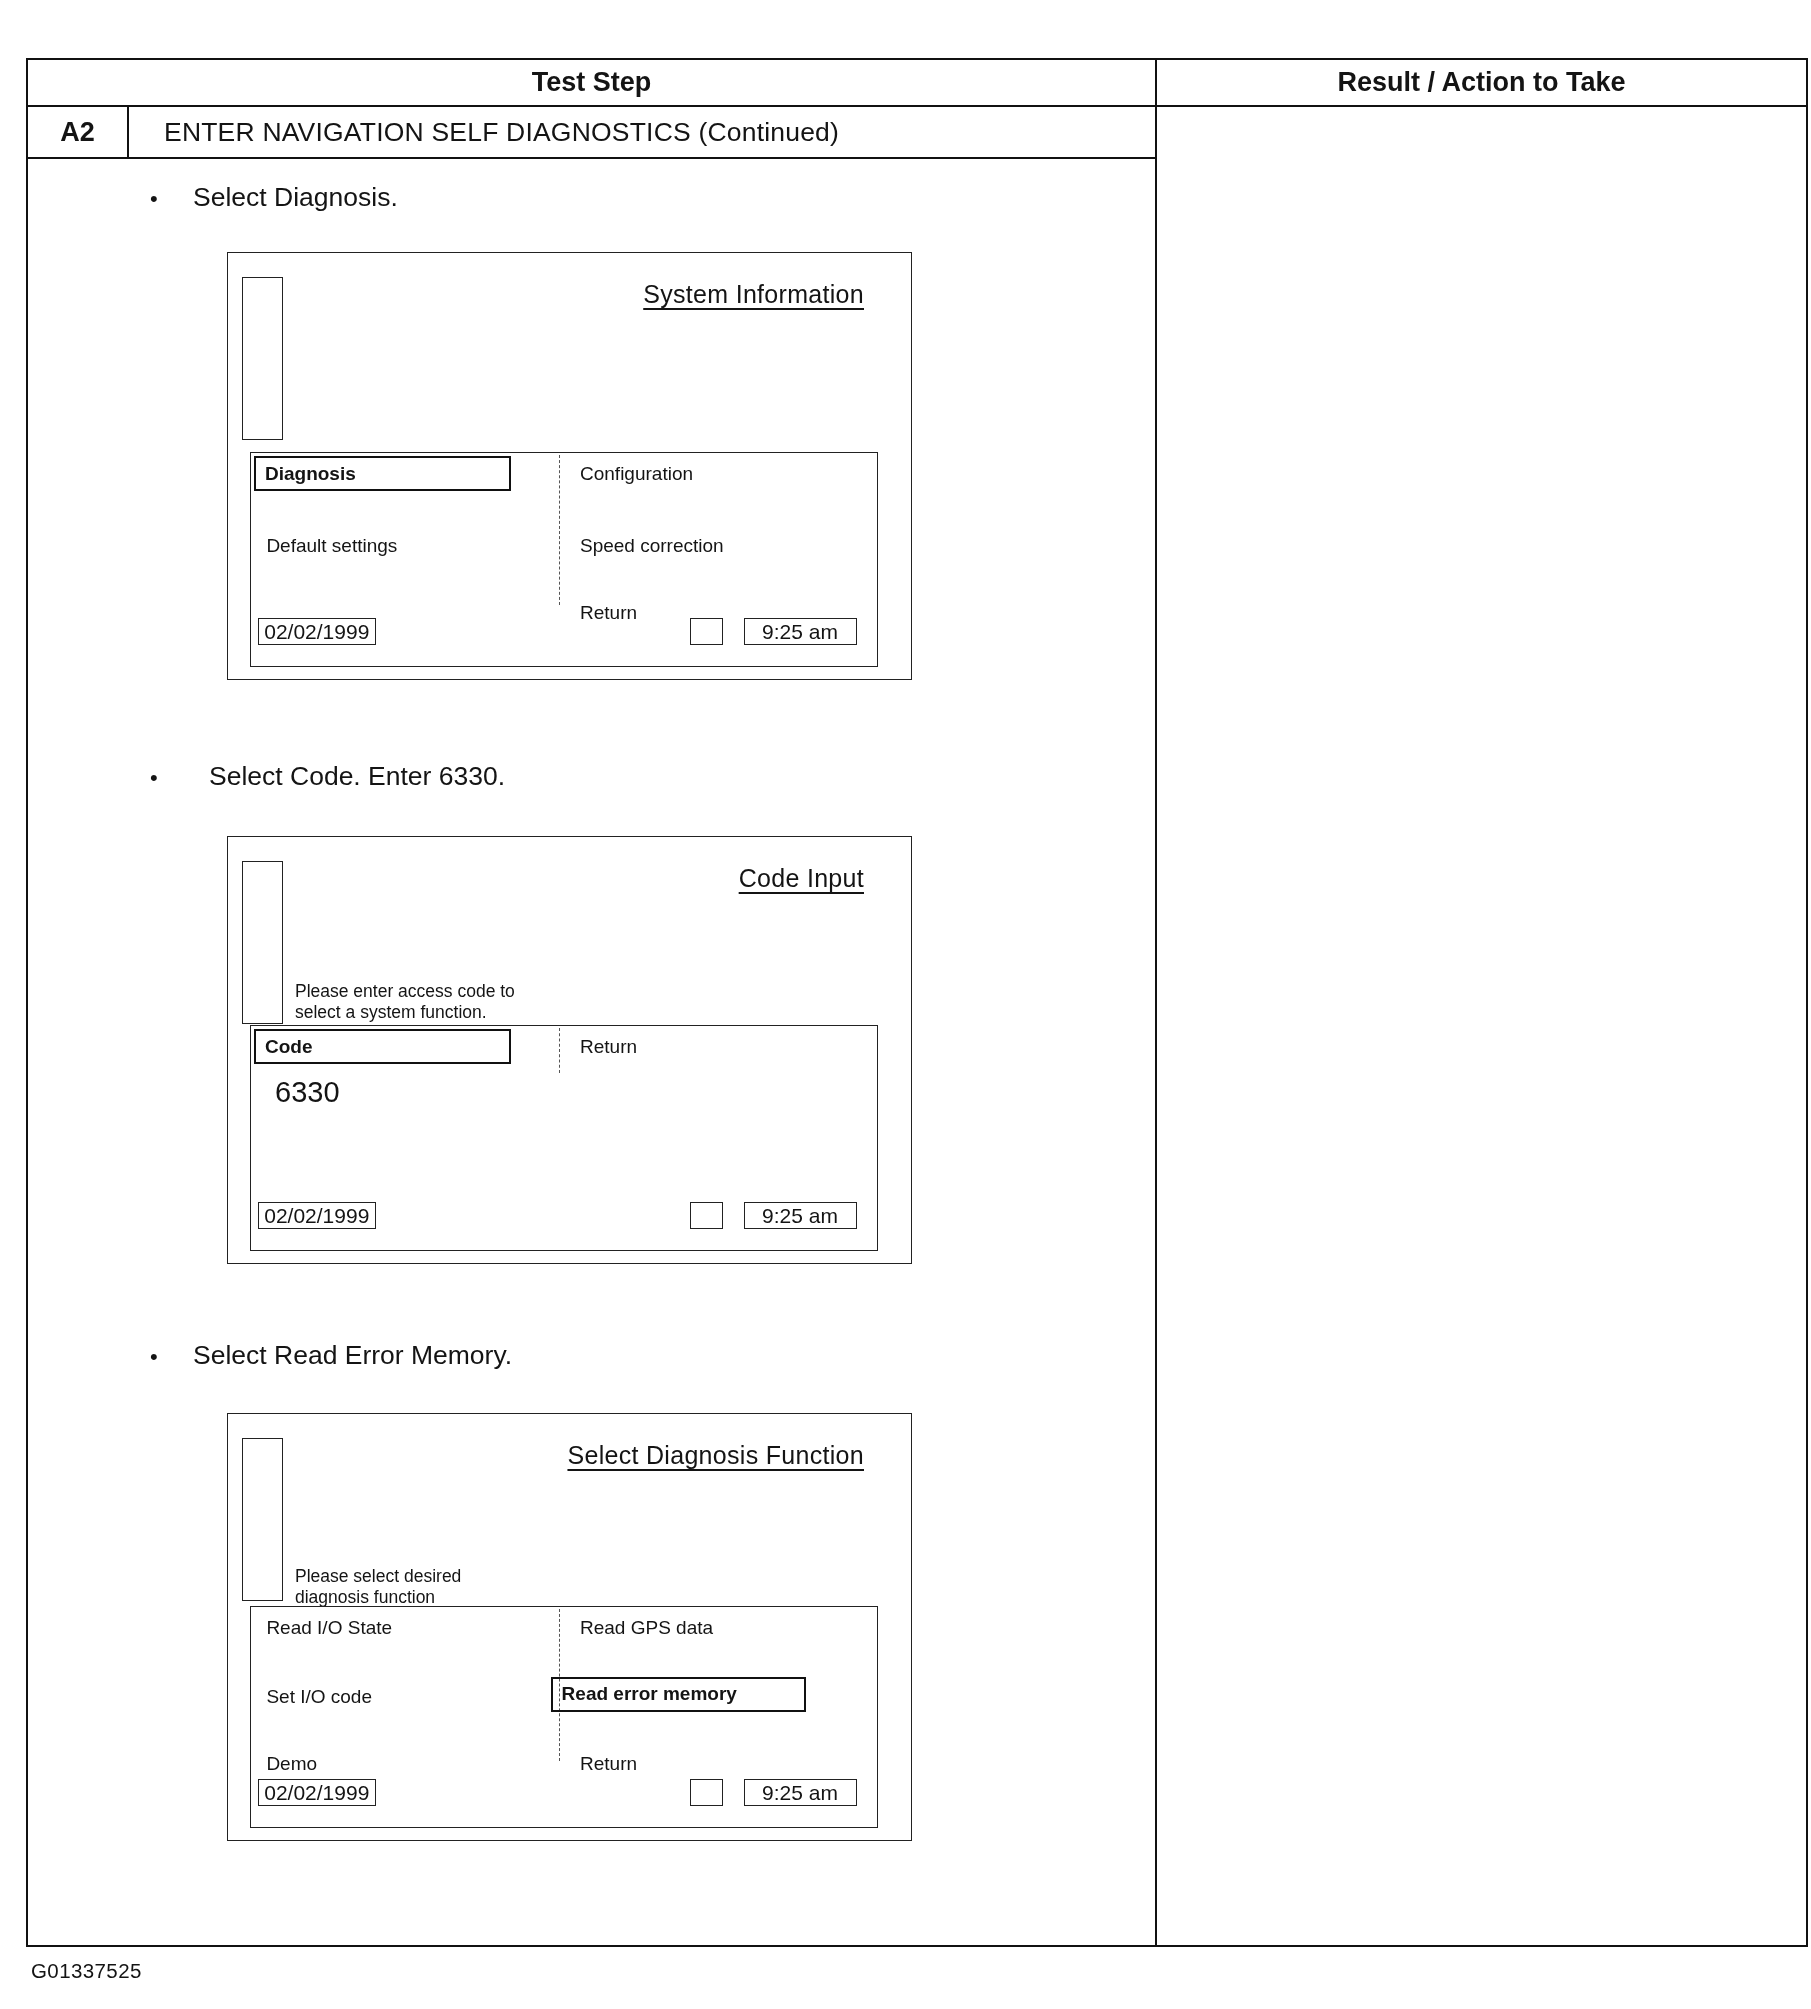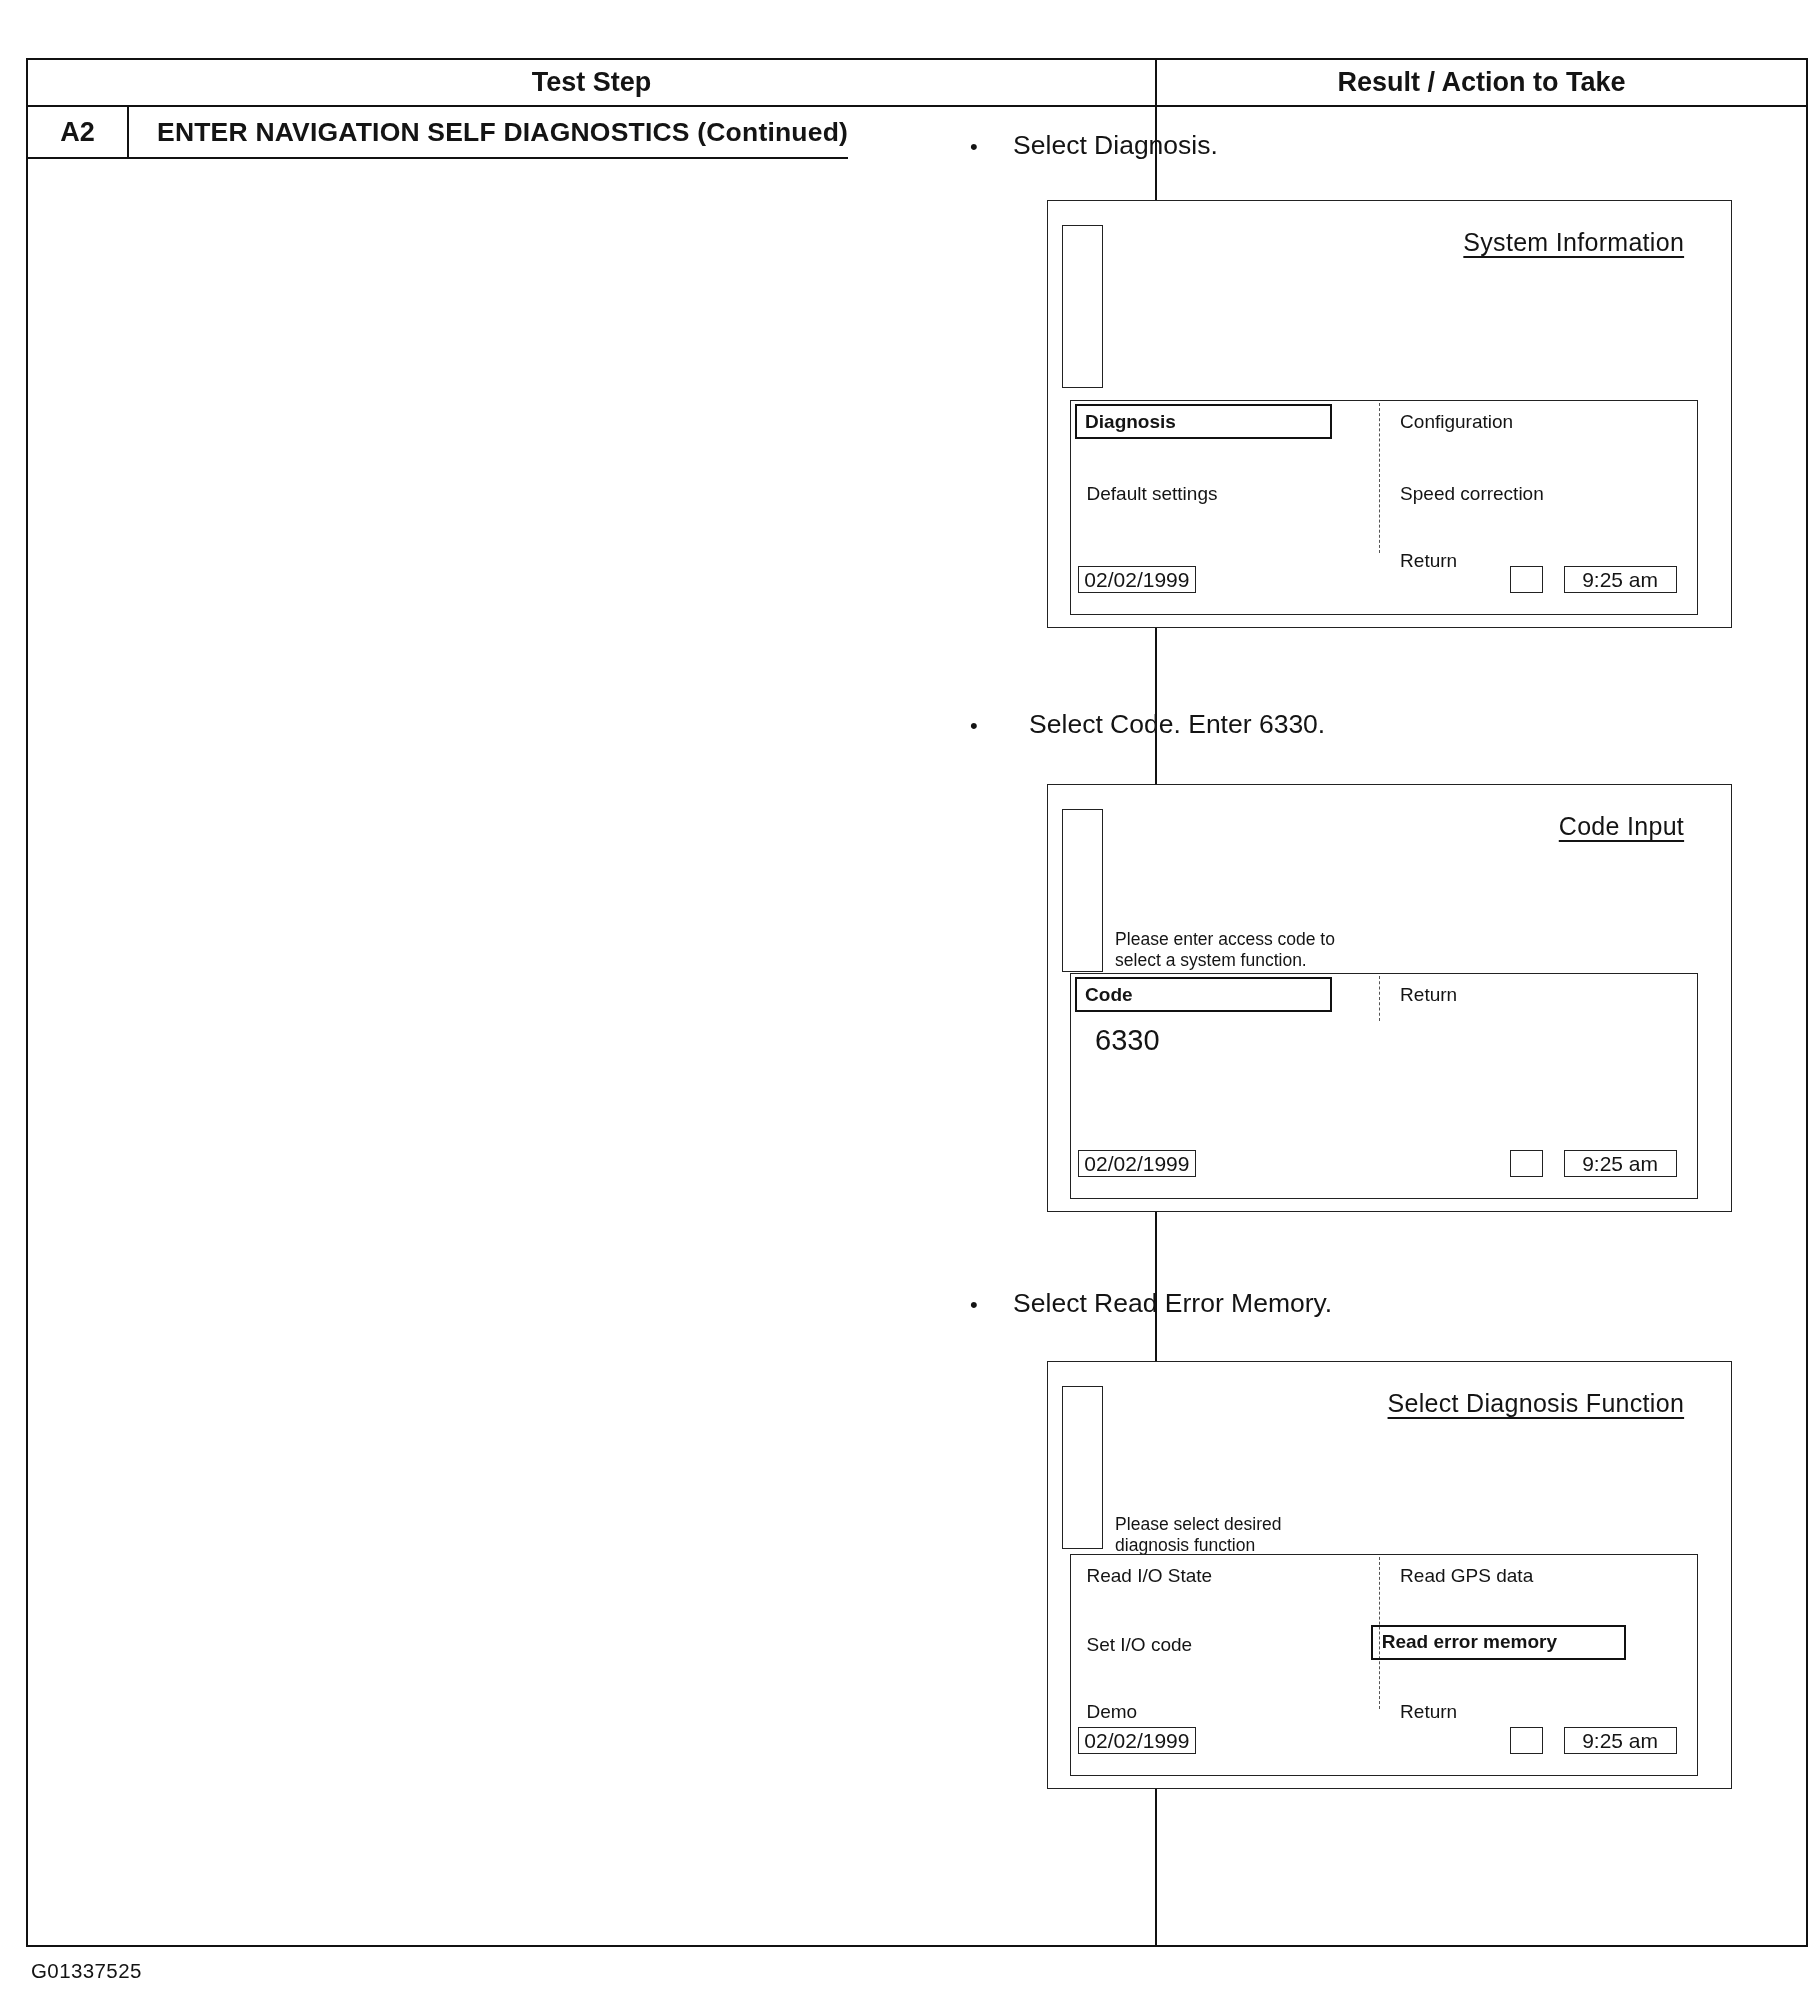--- a/index.html
+++ b/index.html
@@ -17,25 +17,25 @@
     border:2.6px solid #111;
     box-sizing:border-box;
     display:flex;flex-direction:column;
     background:#fff;
   }
   .thead{display:flex;height:45px;border-bottom:2.6px solid #111;flex:0 0 auto;}
   .th{display:flex;align-items:center;justify-content:center;font-weight:bold;font-size:27px;box-sizing:border-box;}
   .th-left{width:1129px;border-right:2.6px solid #111;}
   .th-right{flex:1;}
   .tbody{flex:1;display:flex;min-height:0;}
-  .left-col{width:1129px;border-right:2.6px solid #111;box-sizing:border-box;display:flex;}
+  .left-col{width:1129px;border-right:2.6px solid #111;box-sizing:border-box;display:flex;flex-direction:column;}
   .right-col{flex:1;}
   .row-title{display:flex;height:50px;border-bottom:2.6px solid #111;flex:0 0 auto;}
   .row-id{width:101px;border-right:2.6px solid #111;display:flex;align-items:center;justify-content:center;font-weight:bold;font-size:27px;box-sizing:border-box;}
-  .row-name{flex:1;display:flex;align-items:center;padding-left:28px;font-weight:bold;font-size:26.5px;letter-spacing:0.2px;}
+  .row-name{flex:1;display:flex;align-items:center;padding-left:35px;font-weight:normal;font-size:26.5px;letter-spacing:0.2px;}
   .content{flex:1;min-height:0;}
   
   .bullet{display:flex;margin-left:122px;font-size:26.5px;line-height:33px;}
   .bullet .dot{width:43px;flex:0 0 auto;}
   .bullet .dot::before{content:"\2022";font-size:22px;}
   .b1{margin-top:22px;}
   .b2{margin-top:80px;gap:16px;}
   .b3{margin-top:75px;}
   
   .screen{

